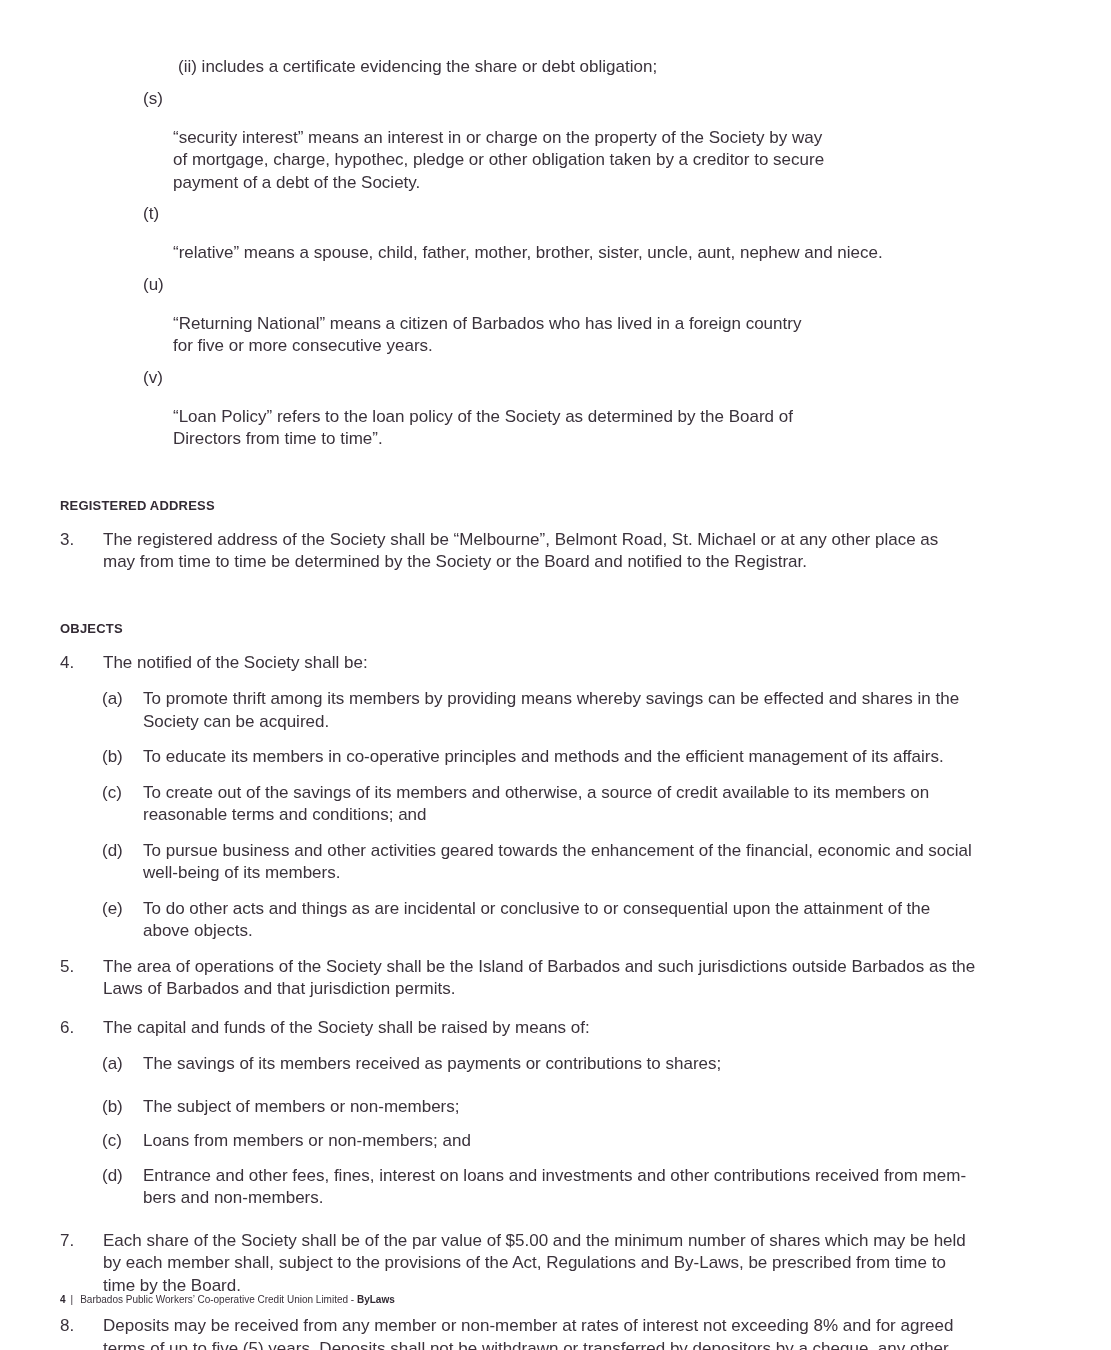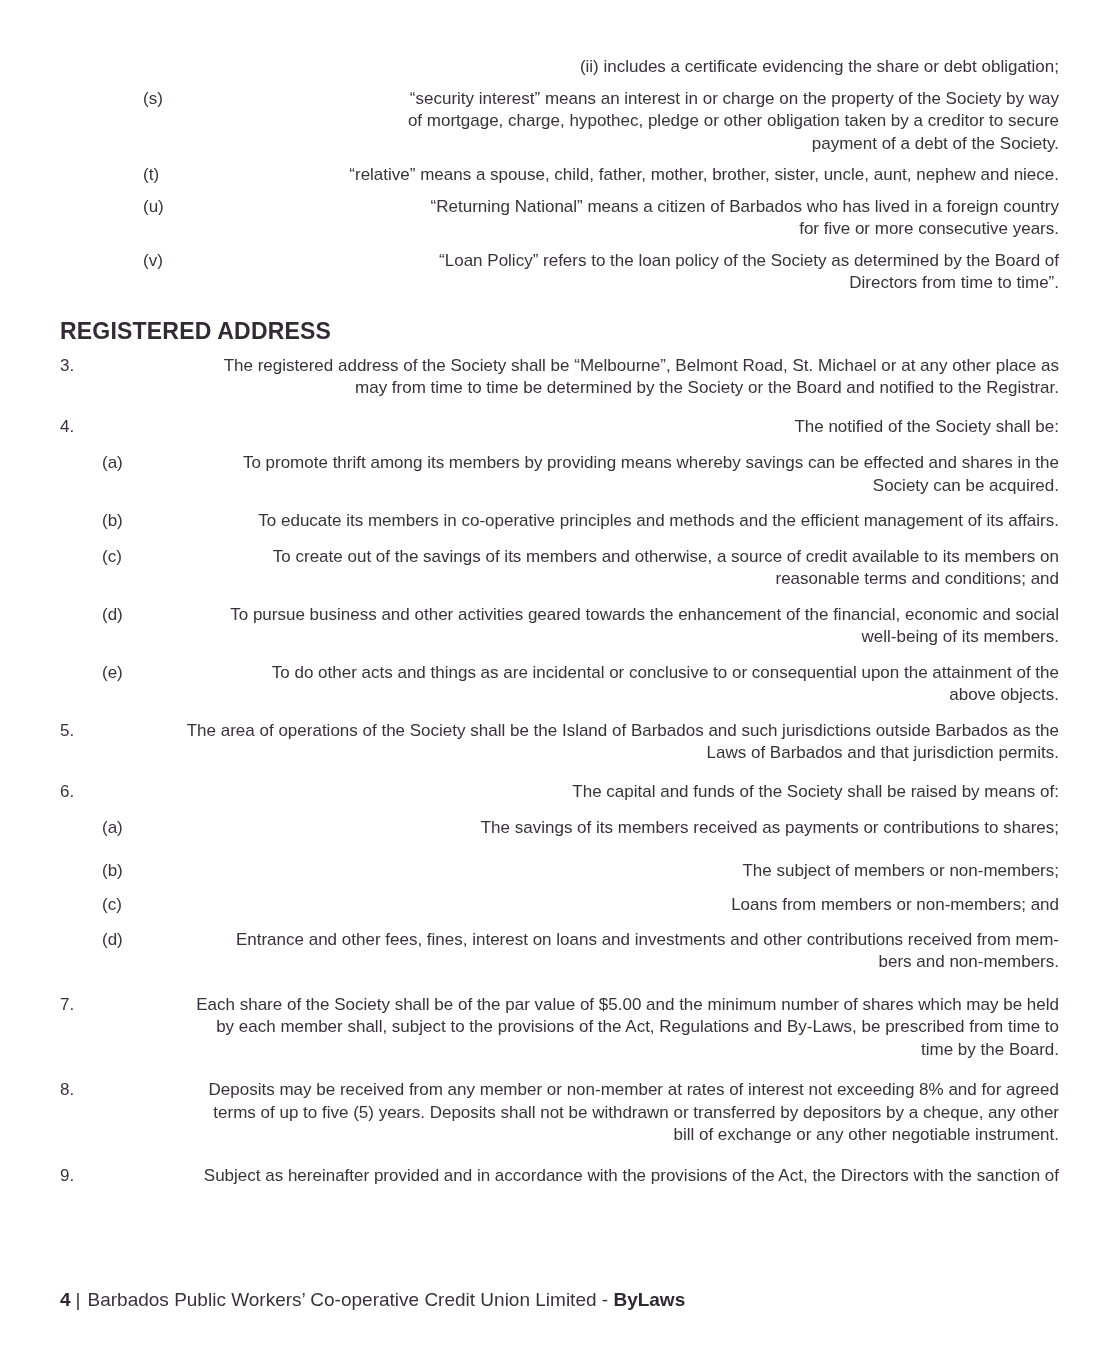--- a/index.html
+++ b/index.html
@@ -13,36 +13,36 @@
     overflow: hidden;
   }
   .page {
     box-sizing: border-box;
     width: 1111px;
     height: 1350px;
     padding: 56px 52px 0 60px;
     position: relative;
   }
   .body-text { font-size: 17px; line-height: 22.5px; }
-  .lines { white-space: pre-line; text-align: right; }
+  .lines { white-space: pre-line; }
 
   
   .def-ii { margin-left: 118px; margin-bottom: 9px; }
   .def-item { display: flex; margin-left: 83px; margin-bottom: 9px; }
   .def-label { flex: none; width: 30px; }
-  .def-text { flex: 1; }
+  .def-text { flex: 1; margin-top: 39px; }
 
   
   .section-heading {
-    font-size: 23px;
+    font-size: 13px;
     font-weight: bold;
     color: #332b34;
     letter-spacing: 0.2px;
     line-height: 23px;
-    margin-top: 25px;
+    margin-top: 43px;
     margin-bottom: 12px;
   }
 
   
   .num-item { display: flex; margin-bottom: 16px; }
   .num-item .num { flex: none; width: 43px; }
   .num-item .itext { flex: 1; }
   .num-item.tight { margin-bottom: 14px; }
   .num-item.roomy { margin-bottom: 18px; }
 
@@ -51,21 +51,21 @@
   .sub-item .letter { flex: none; width: 41px; }
   .sub-item .stext { flex: 1; }
   .sub-item.gap-lg { margin-bottom: 20px; }
   .sub-item.gap-sm { margin-bottom: 12px; }
 
   
   .footer {
     position: absolute;
     left: 60px;
     bottom: 42px;
-    font-size: 19px;
+    font-size: 10px;
     line-height: 17px;
     color: #3a323b;
     white-space: nowrap;
   }
   .footer .pg { font-weight: bold; color: #2f2831; }
   .footer .sep { margin: 0 7px 0 5px; color: #3a323b; }
   .footer .bold { font-weight: bold; color: #2f2831; }
 </style>
 </head>
 <body>
@@ -103,20 +103,21 @@
   <div>
     <div class="section-heading">REGISTERED ADDRESS</div>
     <div class="num-item">
       <div class="num">3.</div>
       <div class="itext lines">The registered address of the Society shall be “Melbourne”, Belmont Road, St. Michael or at any other place as
 may from time to time be determined by the Society or the Board and notified to the Registrar.</div>
     </div>
   </div>
 
   <div>
+    <div class="section-heading">OBJECTS</div>
     <div class="num-item tight">
       <div class="num">4.</div>
       <div class="itext lines">The notified of the Society shall be:</div>
     </div>
     <div class="sub-item">
       <div class="letter">(a)</div>
       <div class="stext lines">To promote thrift among its members by providing means whereby savings can be effected and shares in the
 Society can be acquired.</div>
     </div>
     <div class="sub-item">

